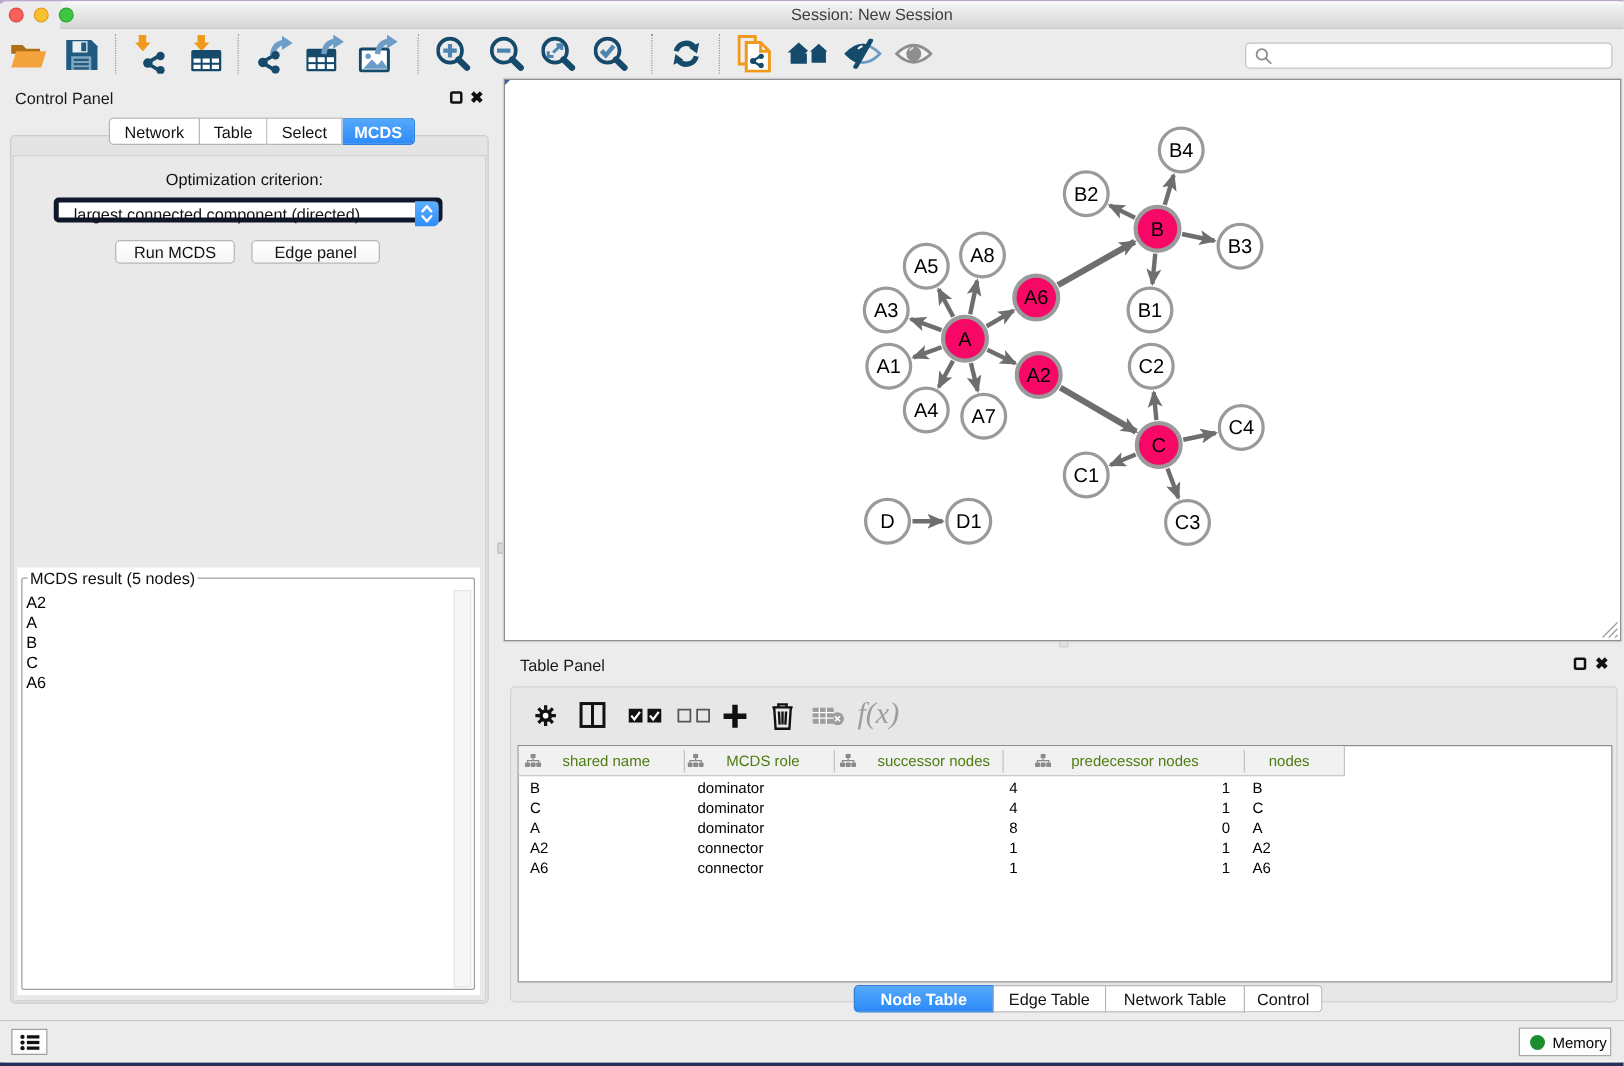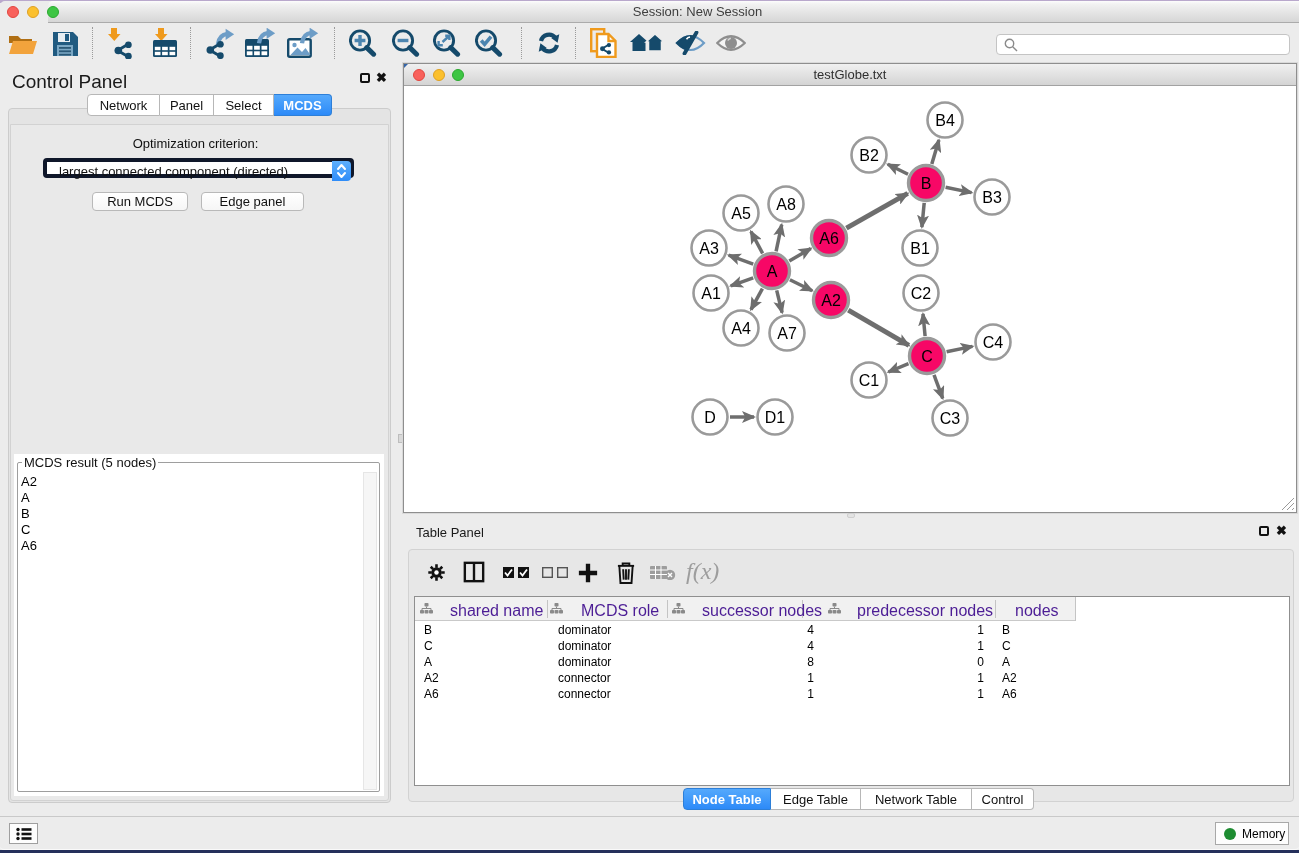--- a/index.html
+++ b/index.html
@@ -6,21 +6,21 @@
 body { font-family:"Liberation Sans", sans-serif; background:#ececec; position:relative; font-size:13px; color:#1a1a1a; }
 .abs { position:absolute; }
 #desktop-top { left:0; top:0; width:1299px; height:3px; background:#b9a8cc; }
 #desktop-bot { left:0; top:850px; width:1299px; height:3px; background:#25305b; }
 #mainwin { left:0; top:1px; width:1299px; height:849px; border-bottom:1px solid #fafafa; background:#ececec; border-radius:5px 5px 4px 4px; overflow:hidden; }
 #titlebar { left:0; top:1px; width:1299px; height:22px; background:linear-gradient(180deg,#fdfdfd 0px,#f2f2f2 3px,#d6d6d6 100%); border-bottom:1px solid #ababab; border-radius:5px 5px 0 0;margin-left:48px; }
 #titlebar .title { position:absolute; left:0; right:0; top:3px; text-align:center; font-size:13px; color:#3e3e3e; }
 .tl { position:absolute; width:12px; height:12px; border-radius:50%; top:6px; }
 .tsep { position:absolute; top:27px; height:32px; width:0px; border-left:1px dotted #9a9a9a; }
 #search { left:996px; top:34px; width:294px; height:21px; background:#fff; border:1px solid #c4c4c4; border-radius:4px; }
-#cp-title { left:12px; top:71px; font-size:19px; color:#1a1a1a; }
+#cp-title { left:12px; top:71px; font-size:13px; color:#1a1a1a; }
 .winbtn-sq { width:10px; height:10px; border:2px solid #111; border-radius:2px; }
 .winbtn-x { font-size:13px; font-weight:bold; color:#111; line-height:10px; }
 .tabrow { display:flex;padding-left:10px; }
 .tab { height:22px; line-height:21px; text-align:center; background:#fff; border:1px solid #b7b7b7; border-left:none; font-size:13px; color:#111; }
 .tab.first { border-left:1px solid #b7b7b7; border-radius:4px 0 0 4px; }
 .tab.last { border-radius:0 4px 4px 0; }
 .tab.sel { background:linear-gradient(180deg,#55a9fc,#2c8af8); color:#fff; border-color:#2d7fd8;font-weight:bold; }
 #cp-pane { left:8px; top:108px; width:383px; height:695px; background:#e4e4e4; border:1px solid #cccccc; border-radius:4px; }
 #cp-body { left:10px; top:124px; width:379px; height:677px; background:#e9e9e9; border:1px solid #d2d2d2; border-radius:0 0 3px 3px; }
 #opt-label { left:0px; top:136px; width:391px; text-align:center; font-size:13px; color:#111; }
@@ -34,21 +34,21 @@
 #mcds-list { left:18px; top:463px; width:361px; height:328px; background:#fff; }
 #mcds-scroll { position:absolute; left:345px; top:9px; width:14px; height:318px; background:#f6f6f6; border:1px solid #e6e6e6; }
 .mli { position:absolute; left:3px; font-size:13px; color:#000; }
 #netwin { left:403px; top:63px; width:894px; height:450px; background:#fff; border:1px solid #8e8e8e; box-shadow:0 0 0 1px #d9d9d9; }
 #net-titlebar { position:absolute; left:0; top:0; width:892px; height:22px; background:linear-gradient(180deg,#f0f0f0,#d4d4d4); border-bottom:1px solid #a2a2a2; }
 #net-titlebar .title { position:absolute; left:0; right:0; top:3px; text-align:center; font-size:13px; color:#2f2f2f; }
 #tp-title { left:416px; top:525px; font-size:13px; color:#1a1a1a; }
 #ttable { left:414px; top:596px; width:876px; height:190px; background:#fff; border:1px solid #8f8f8f; }
 .th-bg { position:absolute; left:0; top:0; width:660px; height:24px; background:#f1f1f1; border-bottom:1px solid #c9c9c9; }
 .th-sep { position:absolute; top:3px; height:18px; width:0; border-left:1px solid #c4c4c4; }
-.th-label { position:absolute; top:5px; font-size:16px; color:#4c1d95; }
+.th-label { position:absolute; top:5px; font-size:12px; color:#4d7c0f; }
 .td { position:absolute; font-size:12px; color:#000; }
 #btabs { left:673px; top:788px; }
 #statusbar { left:0px; top:816px; width:1299px; height:31px; border-top:1px solid #c9c9c9; background:#ececec; }
 #listbtn { left:9px; top:823px; width:29px; height:21px; background:#fdfdfd; border:1px solid #9f9f9f; }
 #membtn { left:1215px; top:822px; width:74px; height:23px; background:#fdfdfd; border:1px solid #a8a8a8; font-size:12px; color:#000; }
 svg { display:block; }
 </style></head><body>
 <div class="abs" id="desktop-top"></div>
 <div class="abs" id="desktop-bot"></div>
 <div class="abs" id="mainwin"></div>
@@ -209,21 +209,21 @@
     <circle cx="5.5" cy="5.5" r="4.2" fill="none" stroke="#8a8a8a" stroke-width="1.4"></circle>
     <path d="M8.7 8.7 L13 13" stroke="#8a8a8a" stroke-width="1.4"></path>
   </svg>
 <div class="abs" id="cp-title">Control Panel</div>
 <div class="abs winbtn-sq" style="left:360px;top:73px"></div>
 <div class="abs winbtn-x" style="left:376px;top:73px">✖</div>
 <div class="abs" id="cp-pane"></div>
 <div class="abs" id="cp-body"></div>
 <div class="abs tabrow" style="left:77px;top:94px">
 <div class="tab first" style="width:73px">Network</div>
-<div class="tab" style="width:54px">Panel</div>
+<div class="tab" style="width:54px">Table</div>
 <div class="tab" style="width:60px">Select</div>
 <div class="tab last sel" style="width:58px">MCDS</div>
 </div>
 <div class="abs" id="opt-label">Optimization criterion:</div>
 <div class="abs" id="dropdown">
     <div class="dtext">largest connected component (directed)</div>
 <div id="dd-step">
       <svg width="19" height="20" viewBox="0 0 19 20">
         <g stroke="#fff" stroke-width="2" fill="none" stroke-linecap="round" stroke-linejoin="round">
           <path d="M6 8 l3.5 -4 l3.5 4"></path>
@@ -240,26 +240,20 @@
   </div>
 <div class="abs" id="fieldset"></div>
 <div class="abs" id="fieldset-label">MCDS result (5 nodes)</div>
 <div class="abs mli" style="left:21px;top:474px">A2</div>
 <div class="abs mli" style="left:21px;top:490px">A</div>
 <div class="abs mli" style="left:21px;top:506px">B</div>
 <div class="abs mli" style="left:21px;top:522px">C</div>
 <div class="abs mli" style="left:21px;top:538px">A6</div>
 <div class="abs" style="left:398px;top:434px;width:5px;height:9px;background:#d9d9d9;border:1px solid #bdbdbd;"></div>
 <div class="abs" id="netwin">
-<div id="net-titlebar">
-      <div class="title">testGlobe.txt</div>
-<div class="tl" style="left:9px;top:5px;background:#f8615c;border:1px solid #e2463f;"></div>
-<div class="tl" style="left:29px;top:5px;background:#fbc02e;border:1px solid #dfa023;"></div>
-<div class="tl" style="left:48px;top:5px;background:#3ec544;border:1px solid #2ba92f;"></div>
-</div>
 <svg style="position:absolute;left:0;top:0" width="4" height="4" viewBox="0 0 4 4">
       <path d="M0 0 h4 L0 4 z" fill="#3465a8"></path>
     </svg>
 <svg style="position:absolute;right:1px;bottom:1px" width="14" height="14" viewBox="0 0 14 14">
       <g stroke="#9a9a9a" stroke-width="1">
         <path d="M13 1 L1 13"></path>
         <path d="M13 6 L6 13"></path>
         <path d="M13 11 L11 13"></path>
       </g>
     </svg>
@@ -456,21 +450,21 @@
 <div class="abs td" style="left:558px;top:671px">connector</div>
 <div class="abs td" style="left:800px;top:671px;width:14px;text-align:right">1</div>
 <div class="abs td" style="left:970px;top:671px;width:14px;text-align:right">1</div>
 <div class="abs td" style="left:1002px;top:671px">A2</div>
 <div class="abs td" style="left:424px;top:687px">A6</div>
 <div class="abs td" style="left:558px;top:687px">connector</div>
 <div class="abs td" style="left:800px;top:687px;width:14px;text-align:right">1</div>
 <div class="abs td" style="left:970px;top:687px;width:14px;text-align:right">1</div>
 <div class="abs td" style="left:1002px;top:687px">A6</div>
 <div class="abs tabrow" id="btabs">
-<div class="tab first sel" style="width:88px">Node Table</div>
+<div class="tab first sel" style="width:112px">Node Table</div>
 <div class="tab" style="width:90px">Edge Table</div>
 <div class="tab" style="width:111px">Network Table</div>
 <div class="tab last" style="width:62px">Control</div>
 </div>
 <div class="abs" id="statusbar"></div>
 <div class="abs" id="listbtn">
     <svg style="position:absolute;left:6px;top:3px" width="16" height="14" viewBox="0 0 16 14">
 <g fill="#111">
         <circle cx="2" cy="2.5" r="1.7"></circle>
         <circle cx="2" cy="7" r="1.7"></circle>

